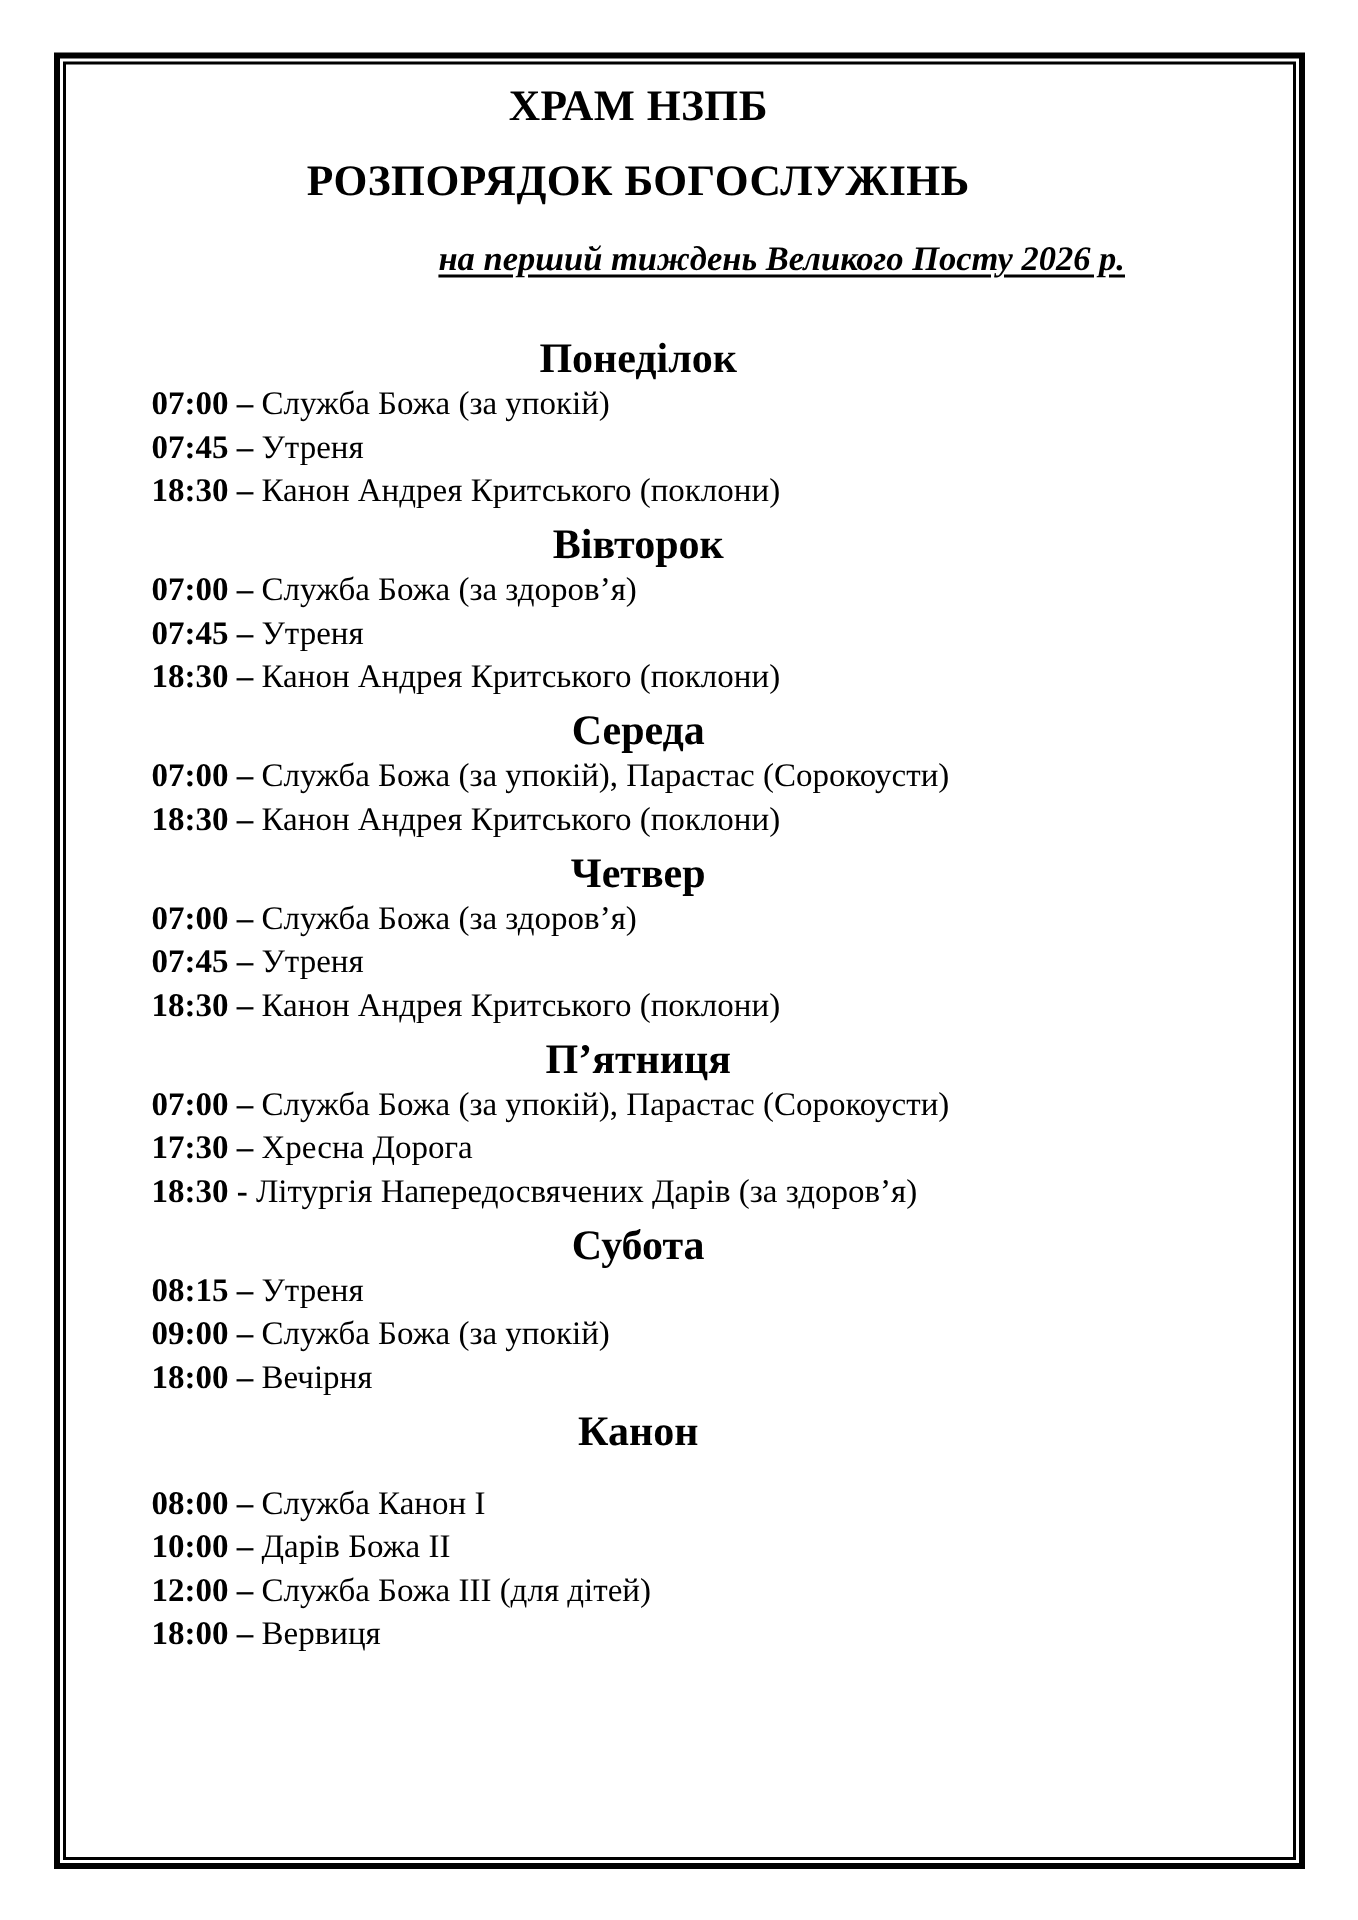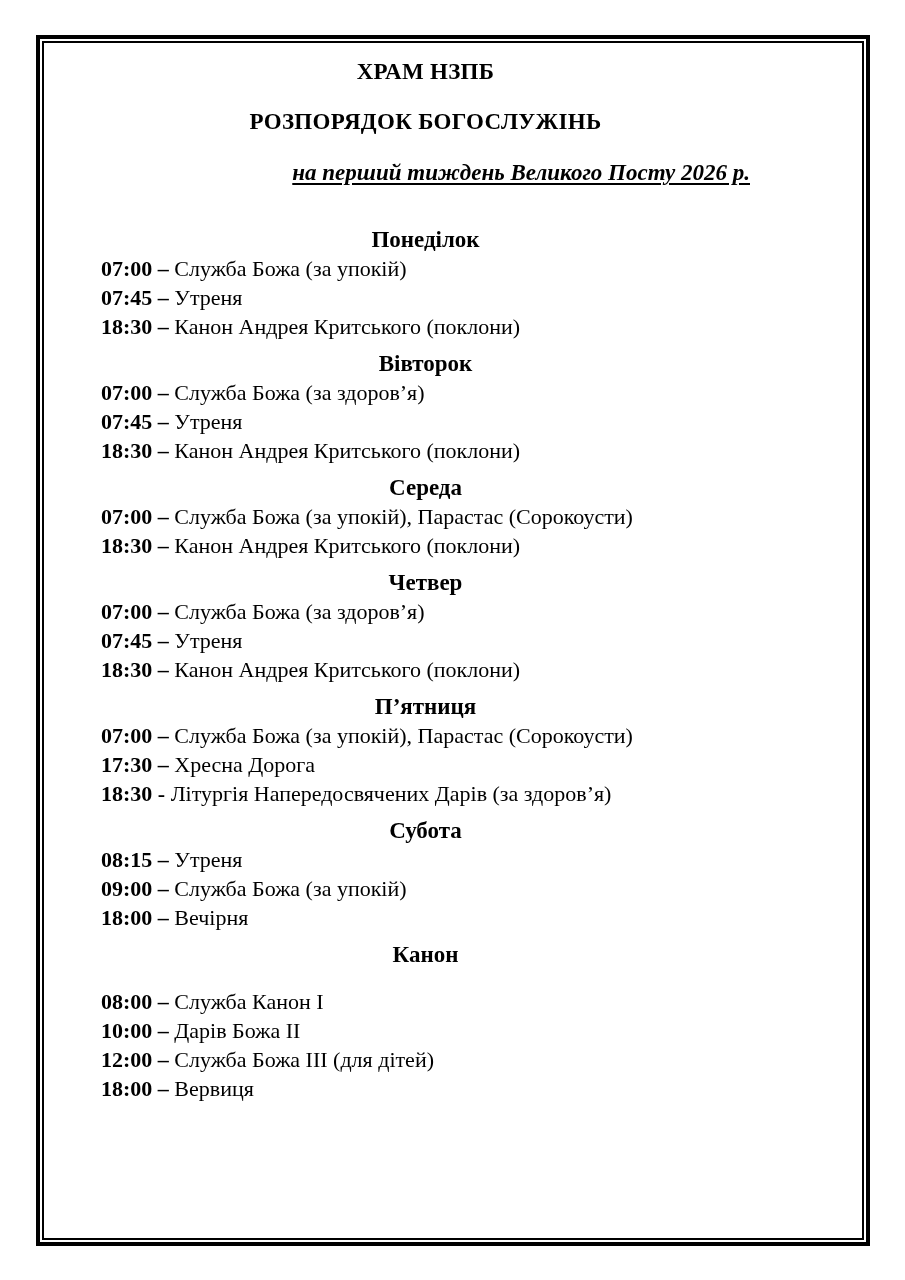--- a/index.html
+++ b/index.html
@@ -31,21 +31,21 @@
     height: 100%;
     box-sizing: border-box;
     border: 2px solid #000000;
   }
   .content {
     box-sizing: border-box;
     padding: 14px 112px 0 57px;
   }
   .title1, .title2 {
     margin: 0;
-    font-size: 23px;
+    font-size: 29px;
     line-height: 29px;
     font-weight: bold;
     text-align: center;
     letter-spacing: 0.3px;
   }
   .title2 {
     margin-top: 21px;
   }
   .subtitle {
     margin-top: 22px;
@@ -61,21 +61,21 @@
     text-underline-offset: 3px;
   }
   .days {
     margin-top: 38px;
   }
   section.day {
     margin: 0 0 8px 0;
   }
   .day-name {
     margin: 0;
-    font-size: 23px;
+    font-size: 28px;
     line-height: 29px;
     font-weight: bold;
     text-align: center;
   }
   .entries {
     margin: 0;
   }
   .entries.gap-top {
     margin-top: 18px;
   }

